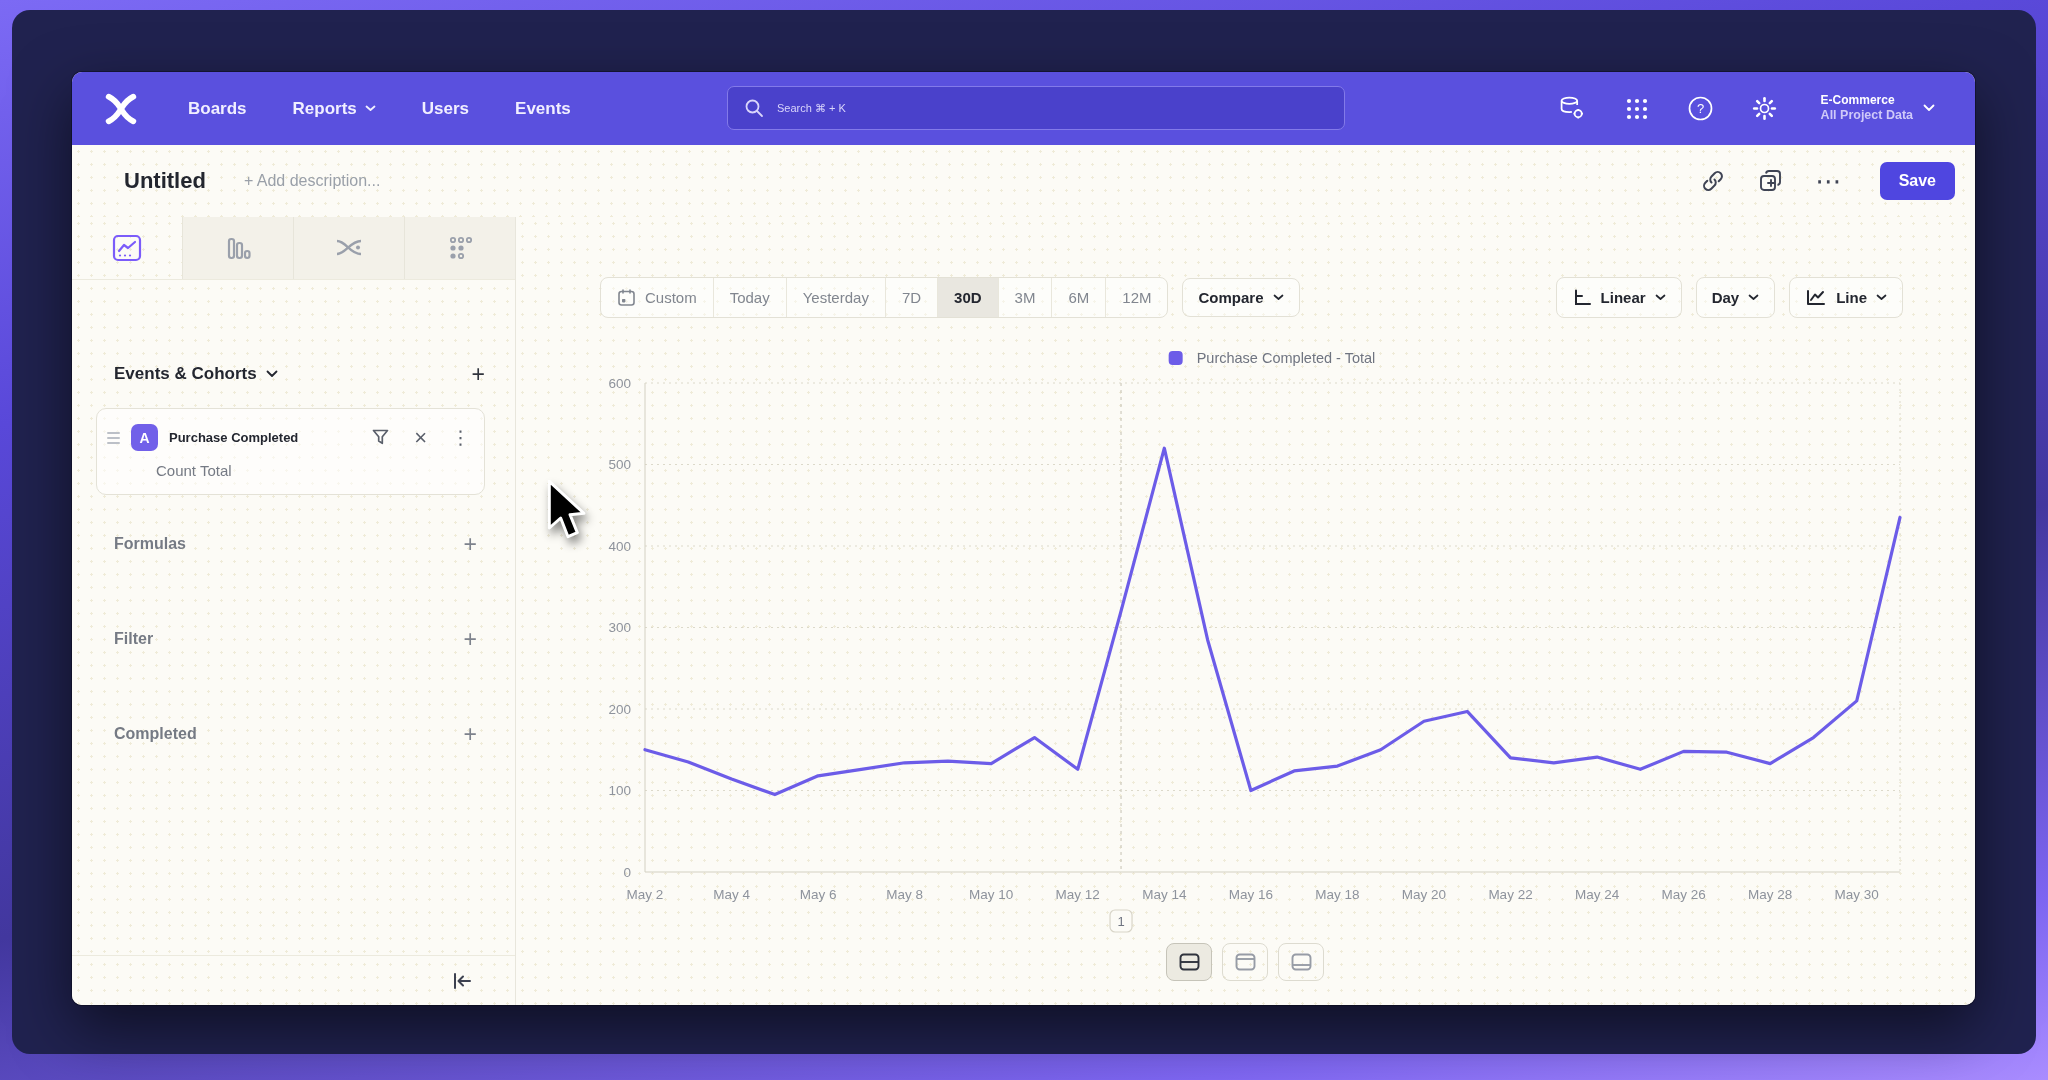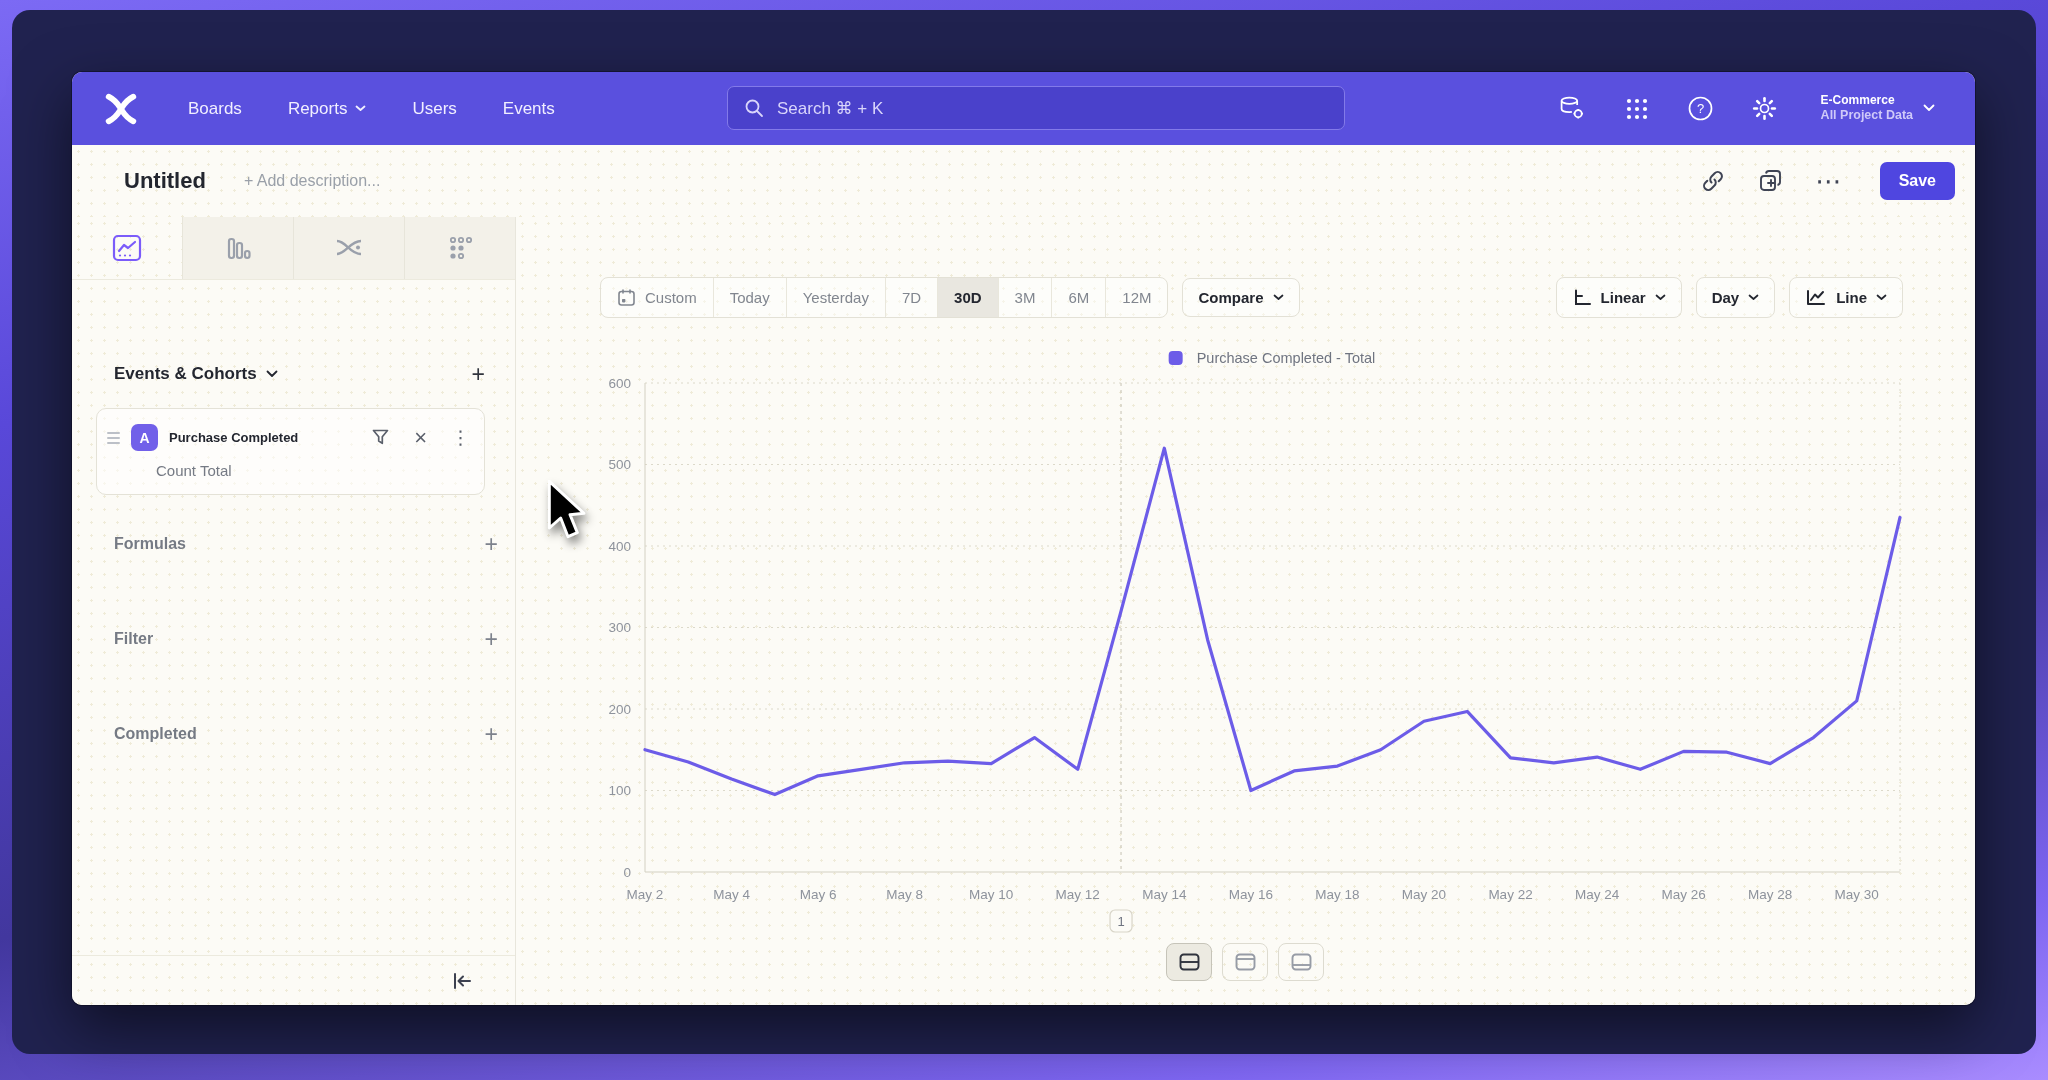--- a/index.html
+++ b/index.html
@@ -11,26 +11,26 @@
   .outer-frame{position:absolute;left:12px;top:10px;right:12px;bottom:26px;background:#20224f;border-radius:18px}
   .window{
     position:absolute;left:72px;top:72px;width:1903px;height:933px;border-radius:10px;overflow:hidden;
     background:#fcfbf6;box-shadow:0 22px 60px rgba(0,0,0,.55),0 0 0 1px rgba(10,10,30,.45);
   }
   .dotted{background-color:#fcfbf6;background-image:radial-gradient(#efebd8 1.1px,transparent 1.3px);background-size:13px 13px}
 
   
   .topnav{height:73px;background:#5a50de;display:flex;align-items:center;position:relative;color:#fff}
   .logo{margin-left:30px;display:flex;align-items:center}
-  .nav-menu{display:flex;gap:46px;margin-left:48px;font-size:17px;font-weight:400;color:#f1efff}
+  .nav-menu{display:flex;gap:46px;margin-left:48px;font-size:17px;font-weight:700;color:#f1efff}
   .nav-item{display:flex;align-items:center;gap:8px;cursor:pointer}
   .chev{flex:none}
   .searchbar{position:absolute;left:655px;top:14px;width:618px;height:44px;box-sizing:border-box;
     background:#4a41cb;border:1px solid #837ae9;border-radius:7px;display:flex;align-items:center;
-    padding:0 16px;gap:13px;color:#d9d5fb;font-size:17px}
+    padding:0 16px;gap:13px;color:#d9d5fb;font-size:11px}
   .nav-right{position:absolute;right:40px;top:0;height:73px;display:flex;align-items:center;gap:36px}
   .nav-ic{display:flex;align-items:center;justify-content:center;width:28px;height:28px}
   .project{display:flex;align-items:center;gap:10px;margin-left:6px}
   .project .pname{font-size:12px;font-weight:700;line-height:1.15}
   .project .psub{font-size:12.5px;font-weight:700;color:#cfc9f9;line-height:1.15}
 
   
   .rheader{height:72px;display:flex;align-items:center;padding:0 20px 0 52px;position:relative}
   .rtitle{font-size:22px;font-weight:700;color:#23262f}
   .rdesc{margin-left:38px;color:#9aa0a9;font-size:16px}
@@ -56,21 +56,21 @@
   .card-row{display:flex;align-items:center;gap:11px}
   .drag-handle{width:13px;display:flex;flex-direction:column;gap:3px}
   .drag-handle i{display:block;height:2px;background:#bcc0c7;border-radius:1px}
   .badge{width:27px;height:27px;border-radius:7px;background:#7160e9;color:#fff;font-weight:700;font-size:14px;
     display:flex;align-items:center;justify-content:center;flex:none}
   .card-title{font-size:13px;font-weight:700;color:#23262f;white-space:nowrap}
   .card-icons{margin-left:auto;display:flex;align-items:center;gap:24px;color:#5a5f6a}
   .xglyph{font-size:22px;line-height:16px;color:#5a5f6a}
   .kebab{font-size:19px;color:#5a5f6a}
   .metric{margin:11px 0 2px 49px;color:#757a84;font-size:15px}
-  .side-section{display:flex;align-items:center;margin:77px 17px 0 42px;font-size:16px;font-weight:700;color:#757a84}
+  .side-section{display:flex;align-items:center;margin:77px 38px 0 42px;font-size:16px;font-weight:700;color:#757a84}
   .side-section.first{margin-top:40px}
   .side-section .plus{font-weight:300;color:#7d828c}
   .collapse-bar{position:absolute;left:0;right:0;bottom:0;height:50px;border-top:1px solid #eceade;
     display:flex;align-items:center;justify-content:flex-end;padding-right:42px;box-sizing:border-box}
 
   
   .main{flex:1;position:relative}
   .controls{position:absolute;left:84px;top:60px;right:72px;display:flex;align-items:center}
   .range-group{display:flex;border:1px solid #e3e1d6;border-radius:8px;overflow:hidden;background:rgba(255,255,255,.45)}
   .range-btn{padding:10px 16px;font-size:15px;color:#81868f;border-left:1px solid #e9e7dc;display:flex;gap:9px;

